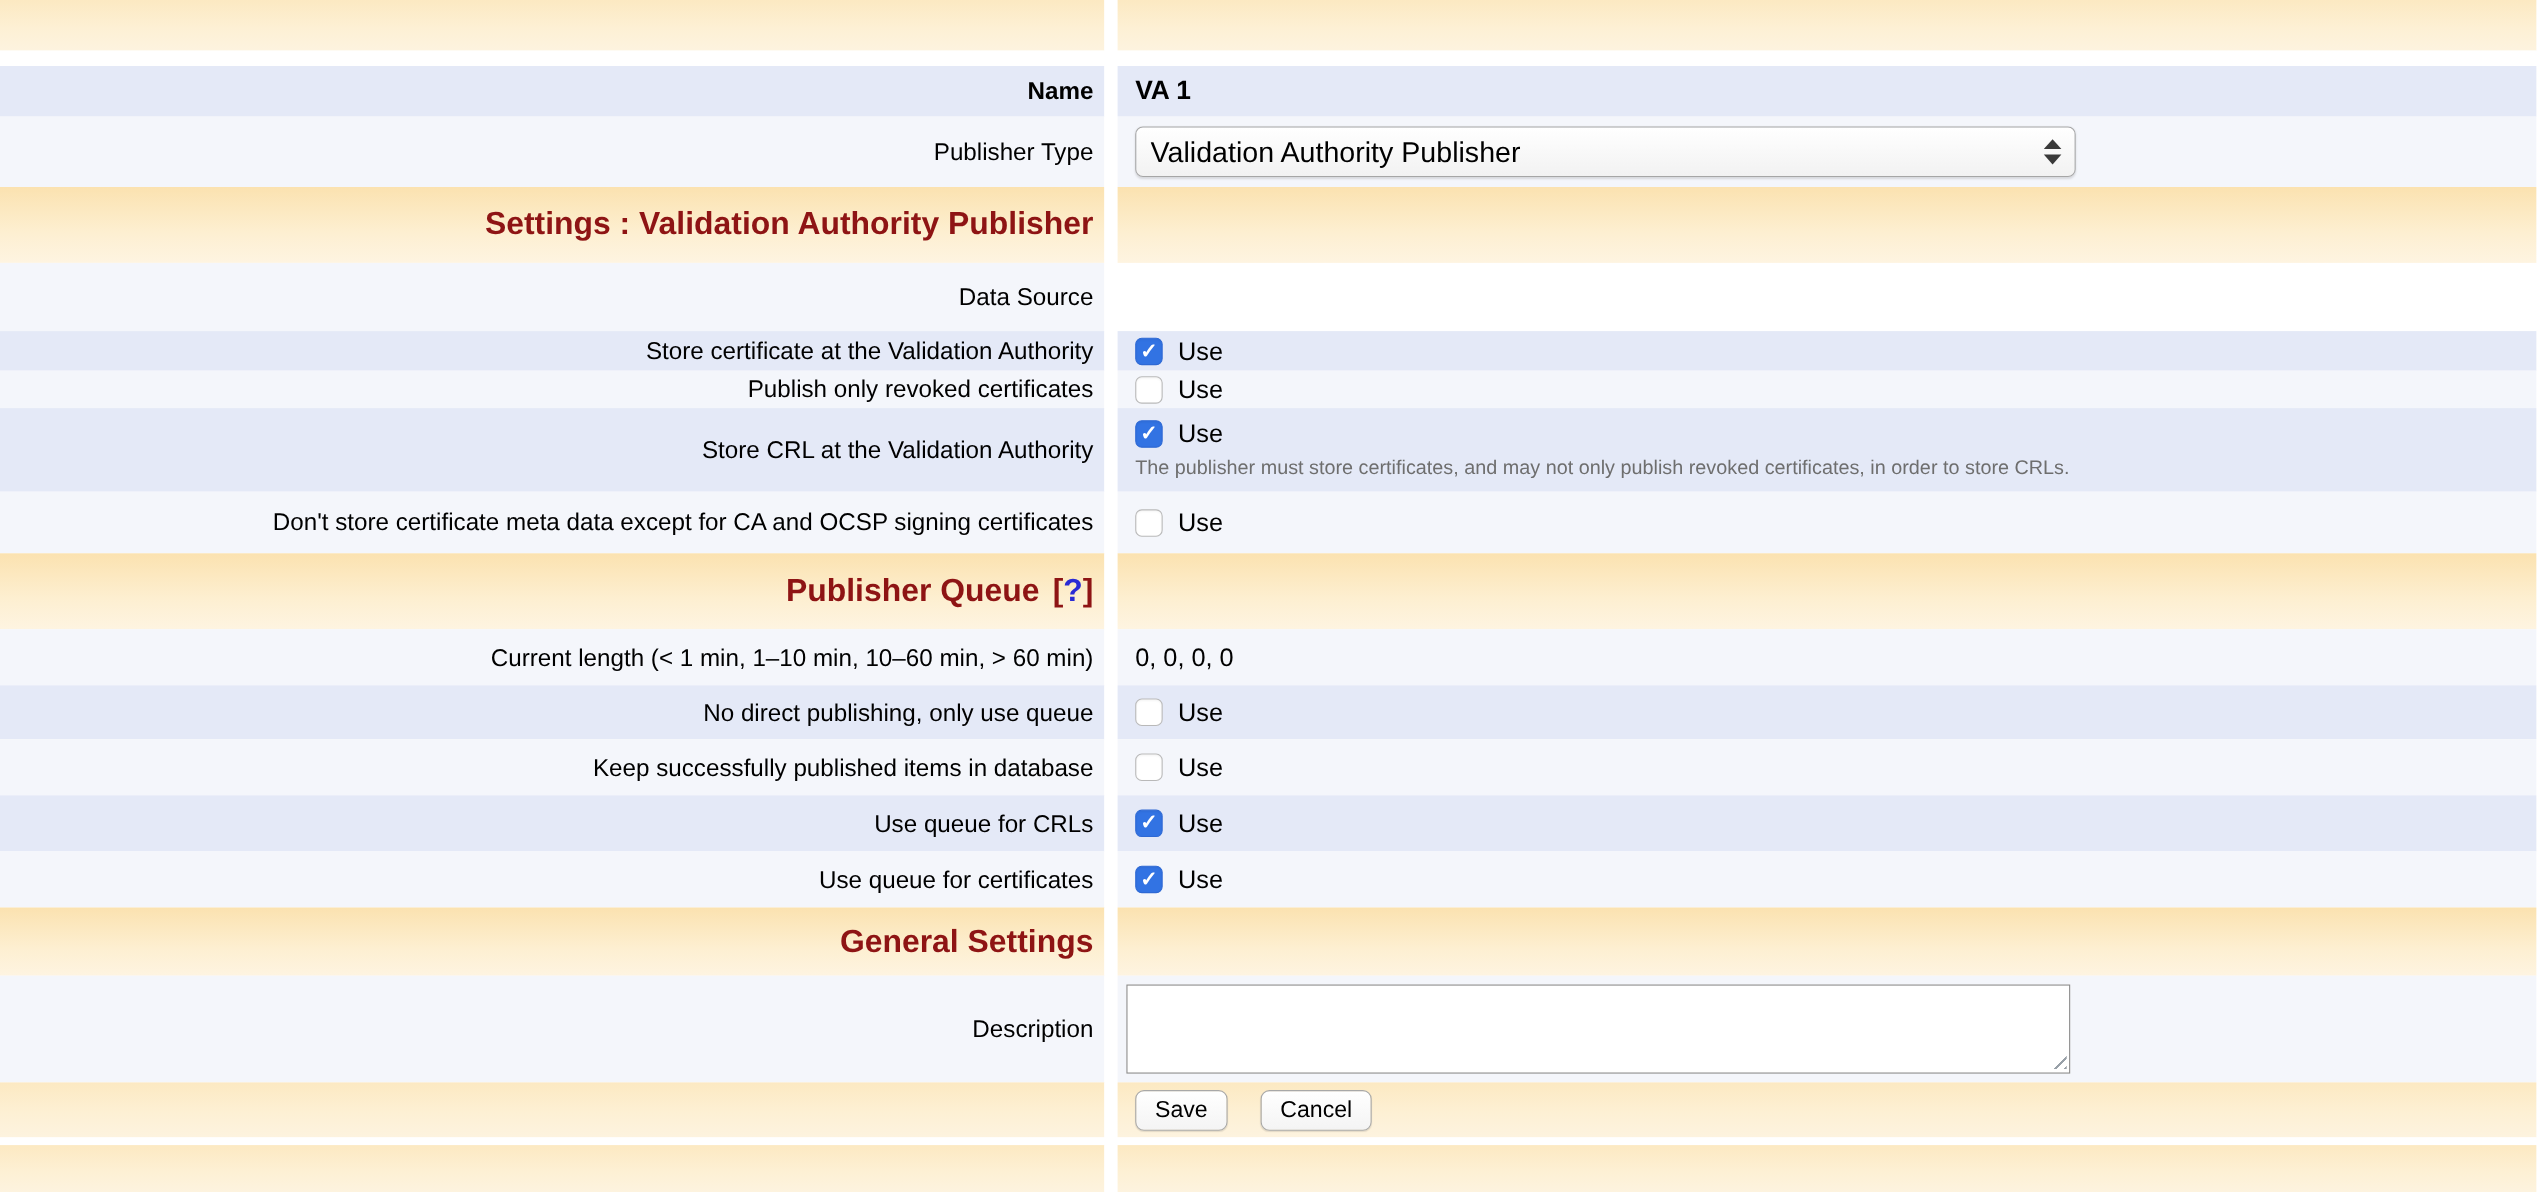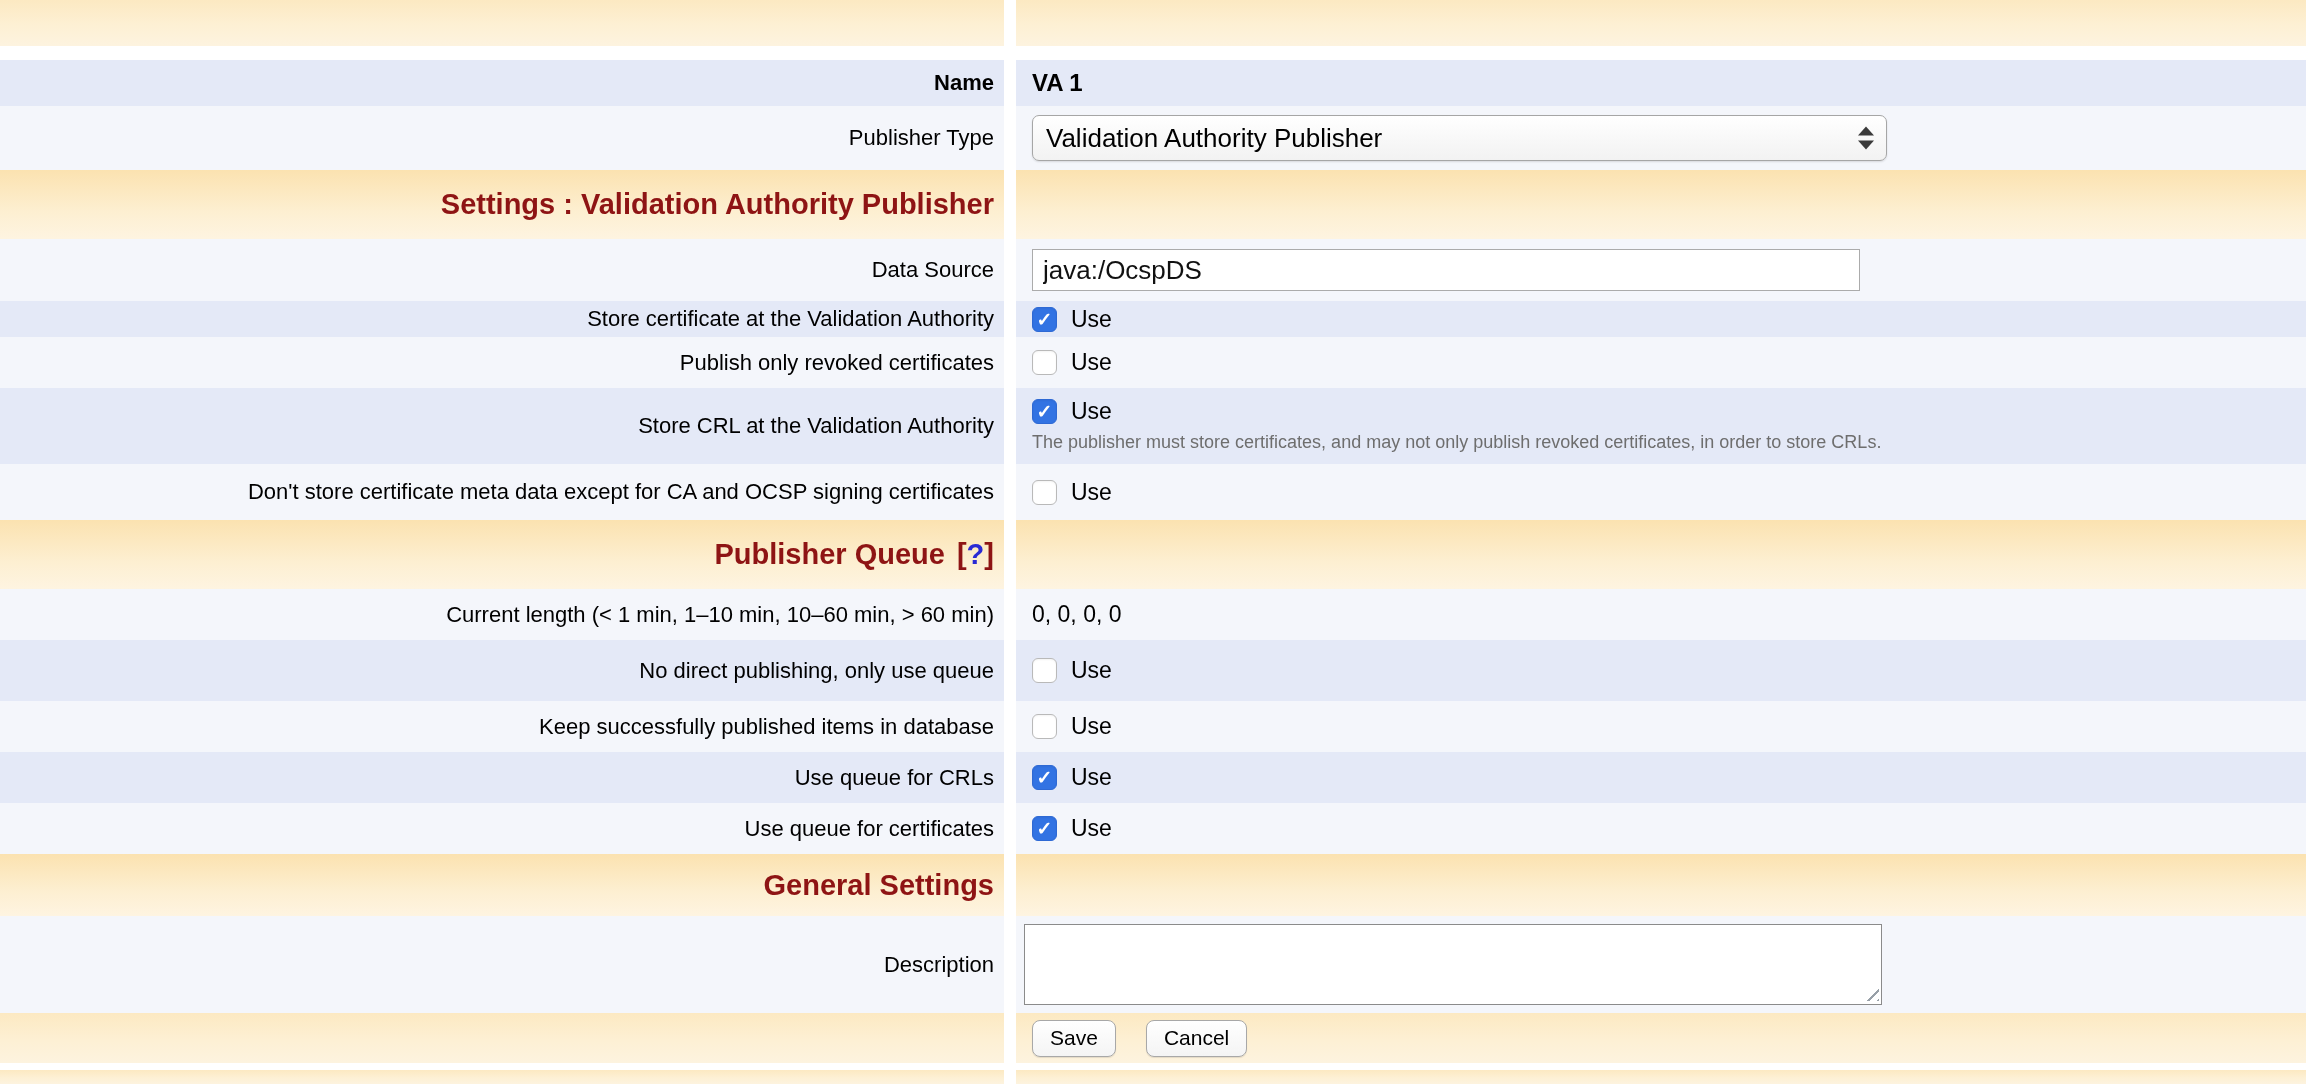--- a/index.html
+++ b/index.html
@@ -141,37 +141,34 @@
     </div>
   <div class="cell-gap"></div>
   <div class="cell-r"></div>
 </div>
 
 <div class="row bg-light" style="height:62px">
   <div class="cell-l">
       <span class="label">Data Source</span>
     </div>
   <div class="cell-gap"></div>
-  <div class="cell-r">
-    <input type="text" class="text-input" value="java:/OcspDS" style="">
-  </div>
 </div>
 
 <div class="row bg-dark" style="height:36px">
   <div class="cell-l">
       <span class="label">Store certificate at the Validation Authority</span>
     </div>
   <div class="cell-gap"></div>
   <div class="cell-r">
     <span class="cb checked"></span>
     <span class="use">Use</span>
   </div>
 </div>
 
-<div class="row bg-light" style="height:51px">
+<div class="row bg-light" style="height:34px">
   <div class="cell-l">
       <span class="label">Publish only revoked certificates</span>
     </div>
   <div class="cell-gap"></div>
   <div class="cell-r">
     <span class="cb"></span>
     <span class="use">Use</span>
   </div>
 </div>
 
@@ -215,21 +212,21 @@
 <div class="row bg-light" style="height:51px">
   <div class="cell-l">
       <span class="label">Current length (&lt; 1 min, 1–10 min, 10–60 min, &gt; 60 min)</span>
     </div>
   <div class="cell-gap"></div>
   <div class="cell-r">
       <span class="use">0, 0, 0, 0</span>
     </div>
 </div>
 
-<div class="row bg-dark" style="height:61px">
+<div class="row bg-dark" style="height:49px">
   <div class="cell-l">
       <span class="label">No direct publishing, only use queue</span>
     </div>
   <div class="cell-gap"></div>
   <div class="cell-r">
     <span class="cb"></span>
     <span class="use">Use</span>
   </div>
 </div>
 

